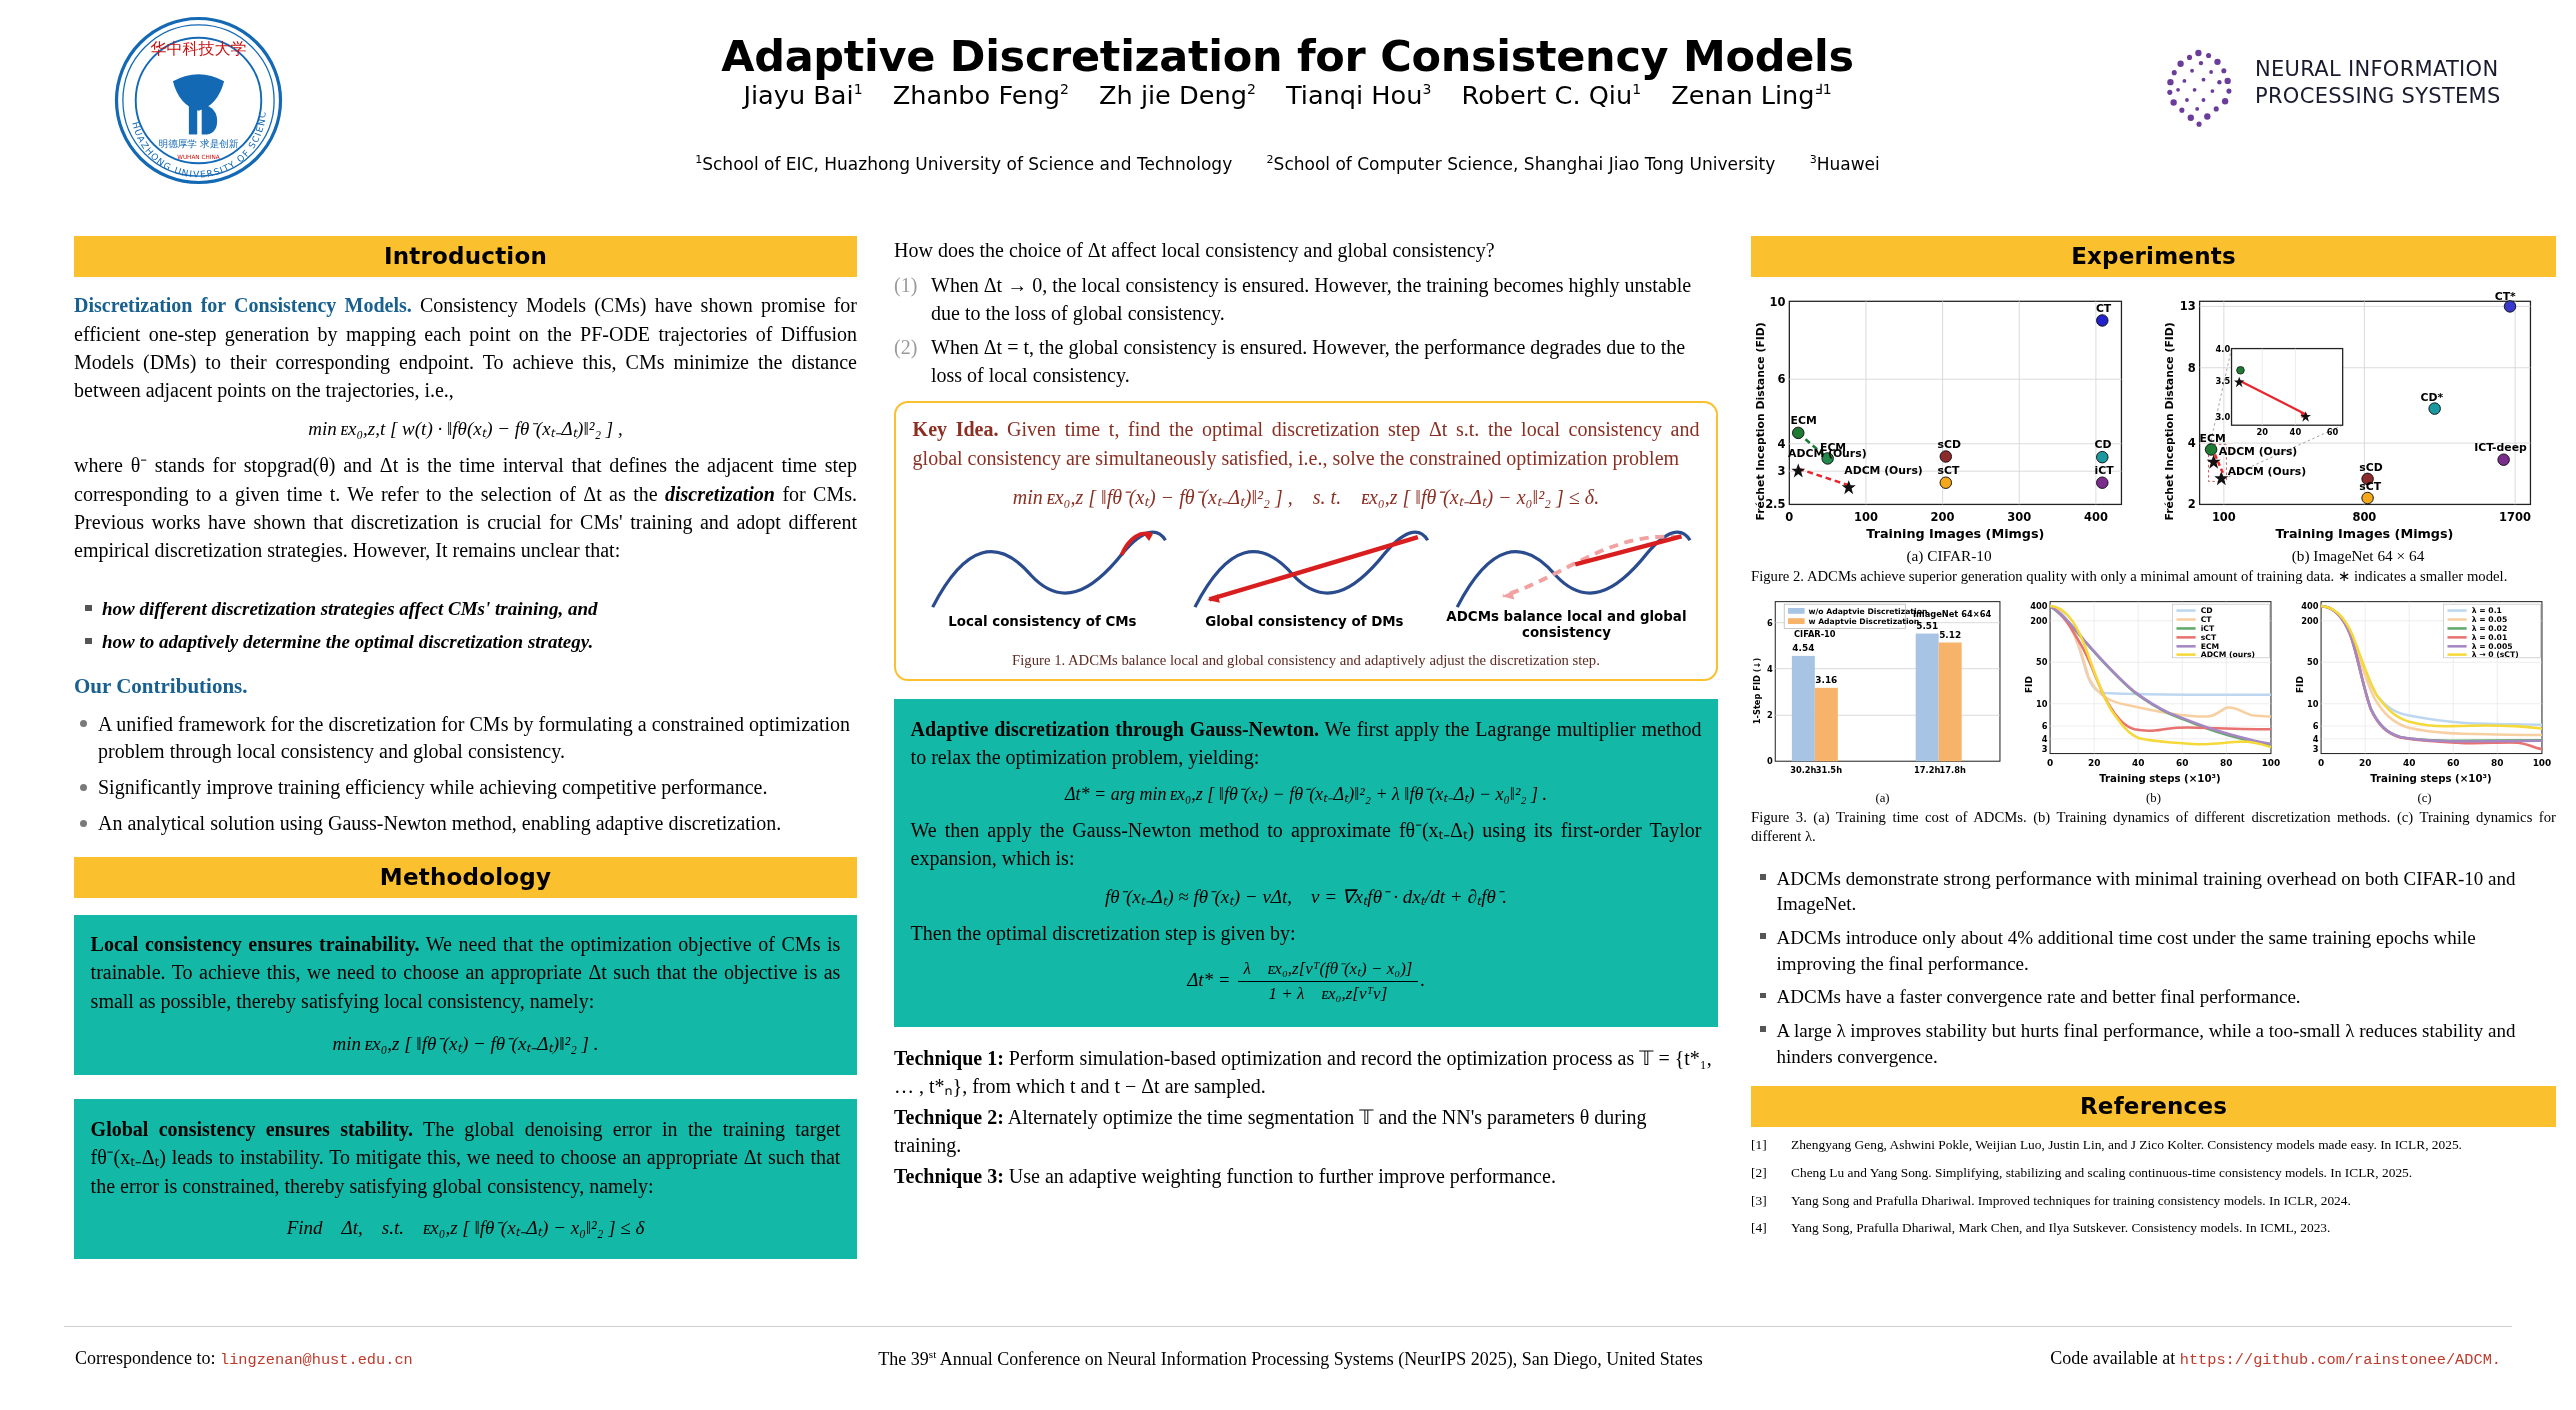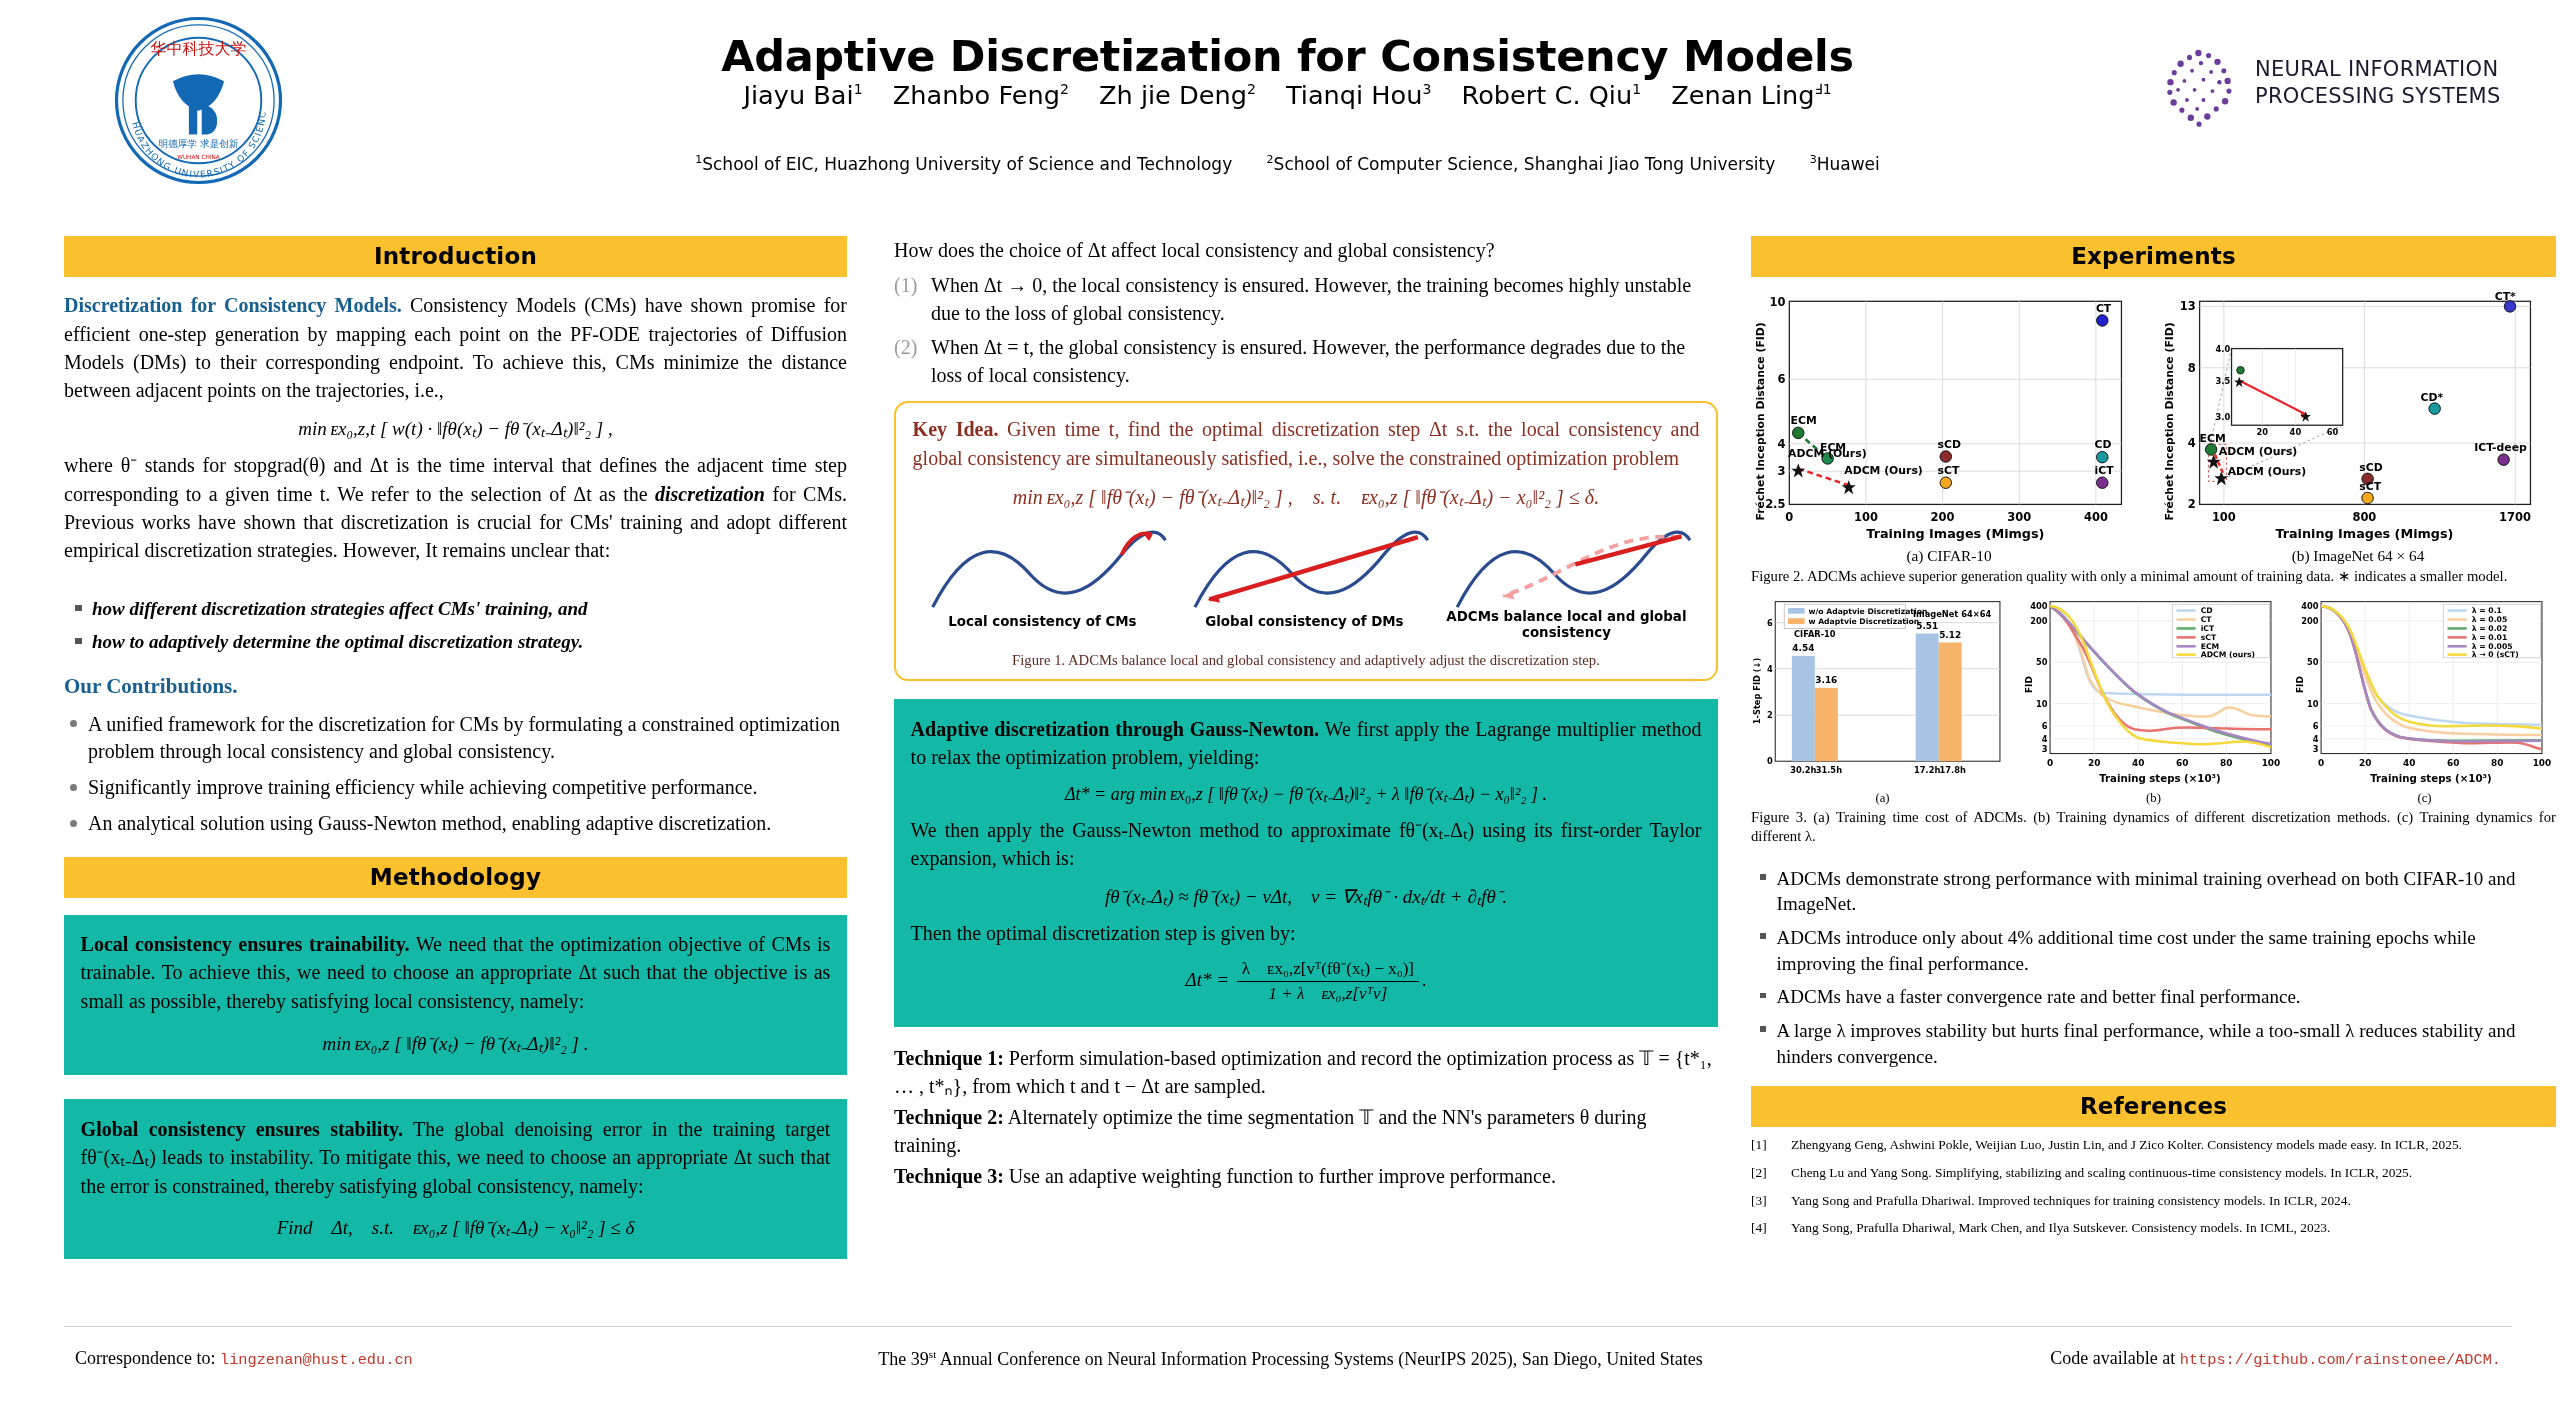--- a/index.html
+++ b/index.html
@@ -18,21 +18,21 @@
   .affils{position:absolute;left:639px;top:153px;width:1297px;text-align:center;
           font-family:"DejaVu Sans",sans-serif;font-size:17px;}
   .affils .sup{font-size:11px;vertical-align:super;}
   .affils .gap{display:inline-block;width:29px;}
   .neurips{position:absolute;left:2159px;top:32px;width:396px;height:128px;}
   .neurips-txt{position:absolute;left:96px;top:24px;font-family:"DejaVu Sans",sans-serif;
                font-size:21px;line-height:1.28;letter-spacing:0.3px;color:#1a1a2e;}
 
   
   .col{position:absolute;top:236px;}
-  .col-left{left:64px;width:783px;}
+  .col-left{left:74px;width:783px;}
   .col-mid{left:894px;width:824px;}
   .col-right{left:1751px;width:805px;}
 
   .secbar{background:#fbc02d;color:#000;text-align:center;
           font-family:"DejaVu Sans",sans-serif;font-weight:bold;font-size:23px;
           padding:7px 0 8.3px 0;letter-spacing:0.2px;}
 
   .body-txt{font-size:20px;line-height:1.42;text-align:justify;}
   .lead{color:#18608f;font-weight:bold;}
   .leadblack{font-weight:bold;color:#000;}
@@ -265,21 +265,21 @@
       <div class="body-txt">
         <span class="leadblack">Adaptive discretization through Gauss-Newton.</span><span> We first apply the Lagrange multiplier method to relax the optimization problem, yielding:</span>
       </div>
       <div class="eq" style="font-size:18px;">Δt* = arg min ᴇx₀,z [ ‖fθ⁻(xₜ) − fθ⁻(xₜ₋Δₜ)‖²₂ + λ ‖fθ⁻(xₜ₋Δₜ) − x₀‖²₂ ] .</div>
       <div class="body-txt">We then apply the Gauss-Newton method to approximate fθ⁻(xₜ₋Δₜ) using its first-order Taylor expansion, which is:</div>
       <div class="eq">fθ⁻(xₜ₋Δₜ) ≈ fθ⁻(xₜ) − vΔt, v = ∇xₜfθ⁻ · dxₜ/dt + ∂ₜfθ⁻.</div>
       <div class="body-txt">Then the optimal discretization step is given by:</div>
       <div style="text-align:center;margin:9px 0 6.4px 0;">
         <span style="font-style:italic;font-size:19px;vertical-align:middle;">Δt* =</span>
         <span style="display:inline-block;vertical-align:middle;text-align:center;margin-left:5.1px;">
-          <span style="display:block;font-size:17px;padding:0 5.1px 1.9px 5.1px;">λ ᴇx₀,z[vᵀ(fθ⁻(xₜ) − x₀)]</span>
+          <span style="display:block;font-style:italic;font-size:17px;padding:0 5.1px 1.9px 5.1px;">λ ᴇx₀,z[vᵀ(fθ⁻(xₜ) − x₀)]</span>
           <span style="display:block;border-top:1.9px solid #000;font-style:italic;font-size:17px;padding:1.9px 5.1px 0 5.1px;">1 + λ ᴇx₀,z[vᵀv]</span>
         </span>
         <span style="font-size:19px;vertical-align:middle;">.</span>
       </div>
     </div>
 
     <div style="margin-top:16.6px;">
       <div class="body-txt" style="text-align:left;margin-bottom:2.6px;">
         <b>Technique 1:</b><span> Perform simulation-based optimization and record the optimization process as 𝕋 = {t*₁, … , t*ₙ}, from which t and t − Δt are sampled.</span>
       </div>

